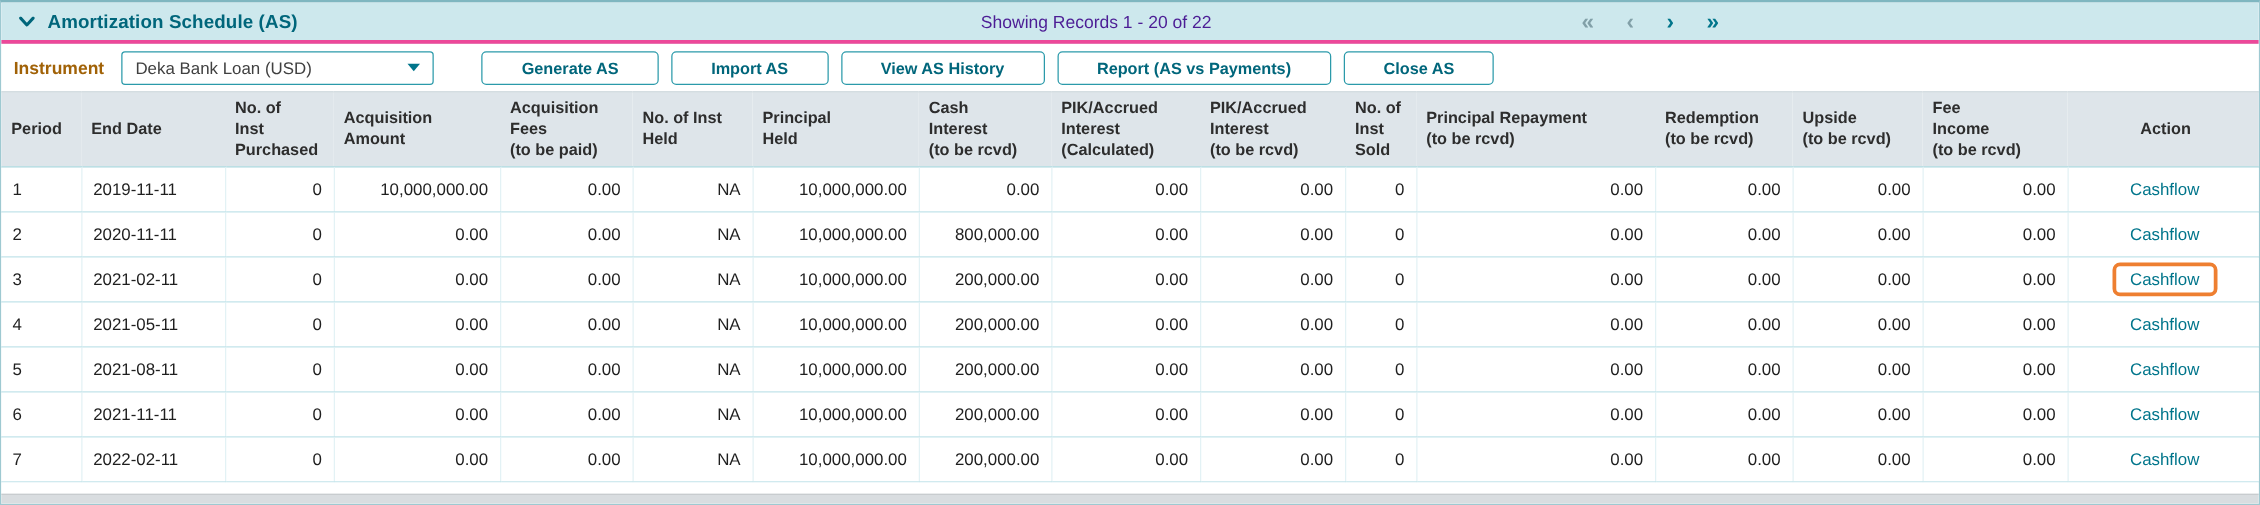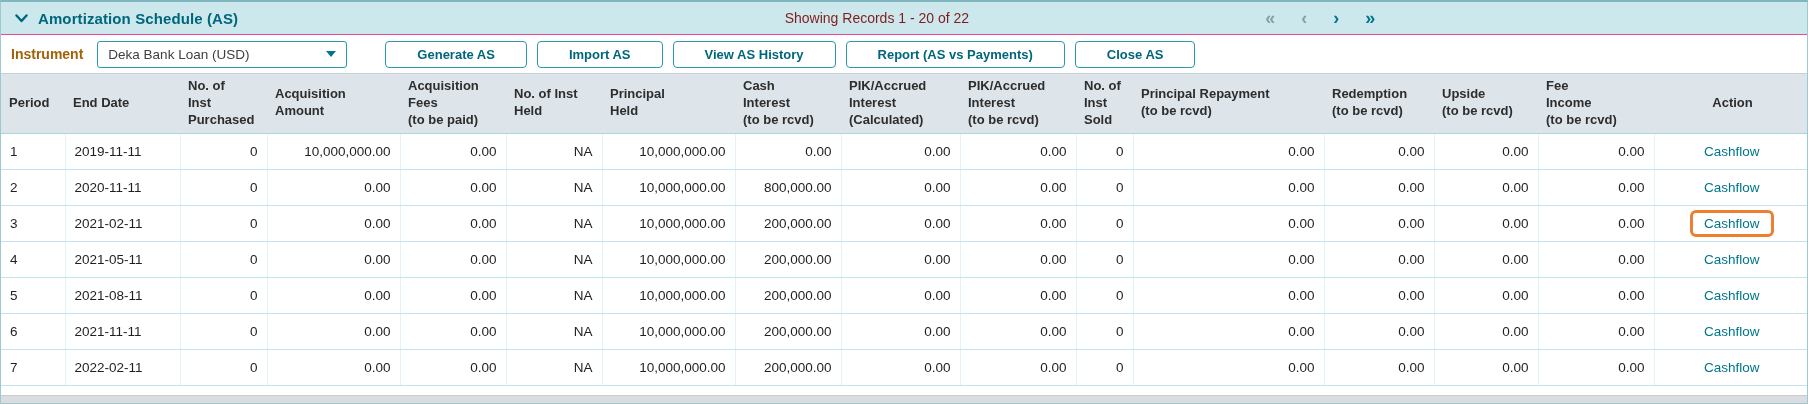--- a/index.html
+++ b/index.html
@@ -10,29 +10,29 @@
     width:1808px; height:404px;
     border:1px solid #9ec9d1; border-top:2px solid #7fb6c0;
     overflow:hidden; background:#ffffff;
     display:flex; flex-direction:column;
   }
 
   
   .panel-header {
     height:33px; flex:0 0 33px;
     background:#cde8ed;
-    border-bottom:1px solid #ec4899;
+    border-bottom:3px solid #ec4899;
     display:flex; align-items:center;
     position:relative; padding:0 14px;
   }
   .chevron-btn { display:flex; align-items:center; cursor:pointer; }
   .panel-title { color:#00667b; font-weight:bold; font-size:15px; margin-left:10px; letter-spacing:0.1px; }
   .records-status {
     position:absolute; left:48.5%; transform:translateX(-50%);
-    font-size:14px; color:#7f1d1d;
+    font-size:14px; color:#4c1d95;
   }
   .pagination {
     position:absolute; left:70%;
     display:flex; align-items:center; gap:26px;
     font-size:18px; font-weight:bold; line-height:1;
   }
   .pg { cursor:pointer; user-select:none; }
   .pg-disabled { color:#82a0a8; cursor:default; }
   .pg-enabled  { color:#00758b; }
 

